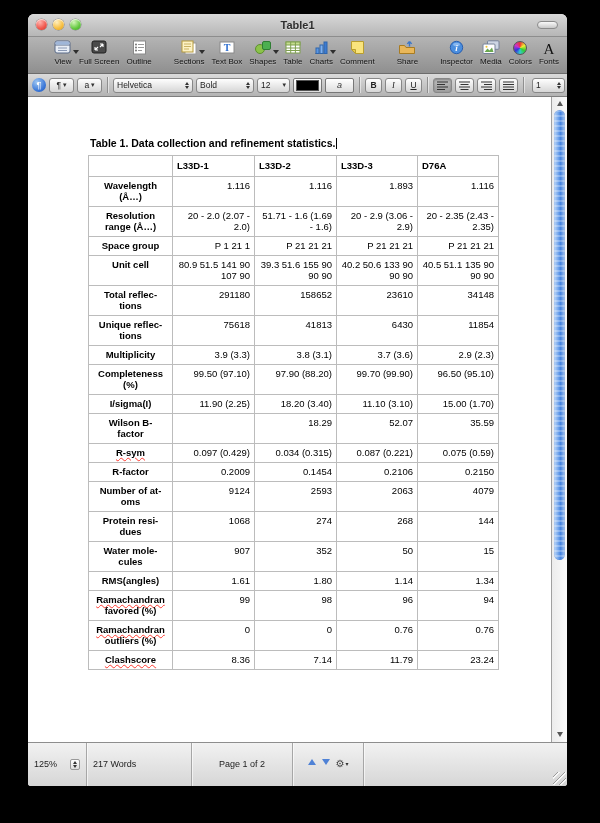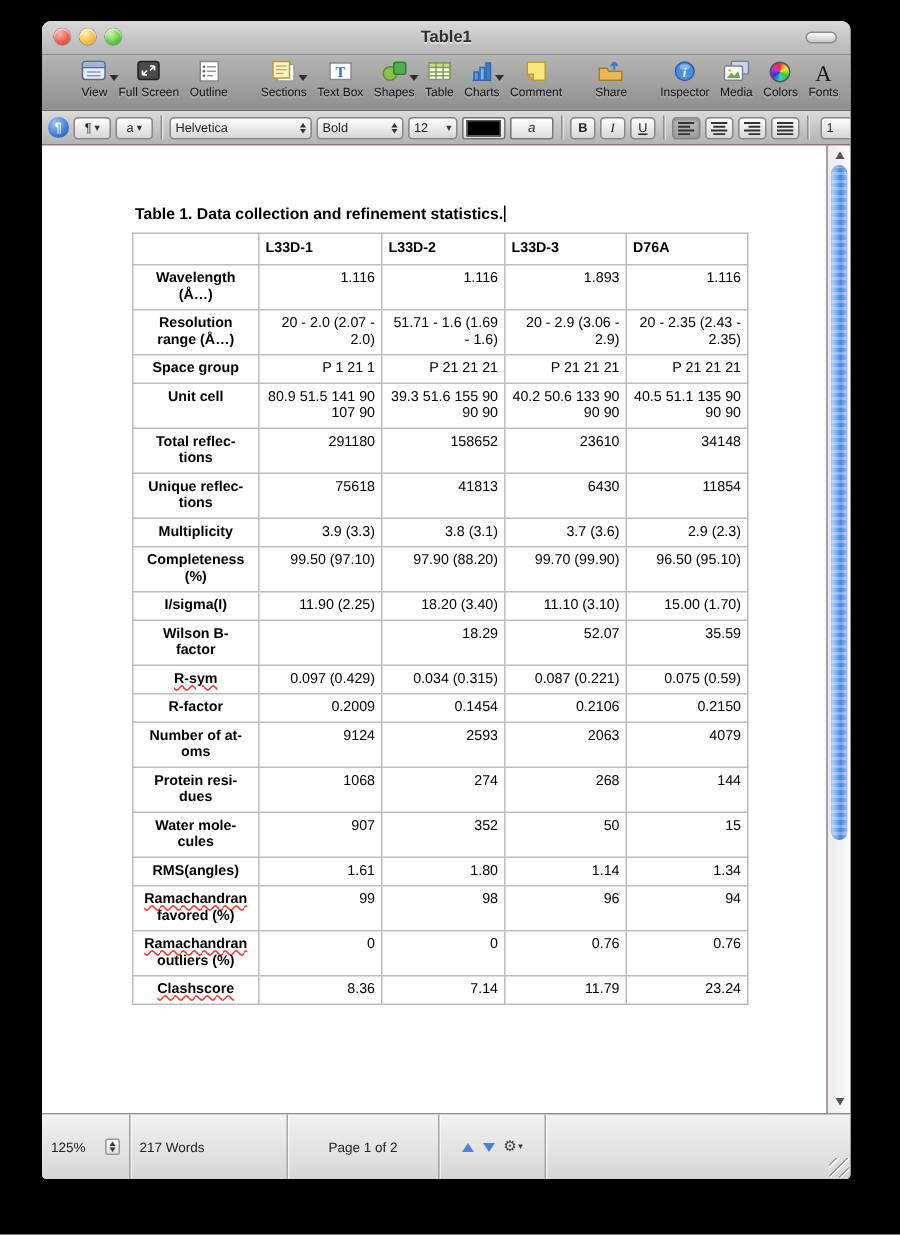--- a/index.html
+++ b/index.html
@@ -36,36 +36,36 @@
   
   .formatbar{flex:0 0 22px;background:linear-gradient(#dadada,#b3b3b3);border-bottom:1px solid #7e7e7e;
              display:flex;align-items:center;padding:0 4px;gap:3px;overflow:hidden;}
   .fb-circle{width:14px;height:14px;border-radius:50%;flex:0 0 auto;
              background:radial-gradient(circle at 35% 30%,#9ec7f2,#3875d7 65%,#2857a8);
              color:#fff;font-size:9px;line-height:14px;text-align:center;}
   .fb-btn{height:15px;border:1px solid #878787;border-radius:3px;box-sizing:border-box;
           background:linear-gradient(#fefefe,#d6d6d6);display:flex;align-items:center;
           justify-content:center;font-size:8.5px;color:#222;padding:0 3px;flex:0 0 auto;gap:2px;}
   .fb-sel{justify-content:space-between;}
-  .w-name{width:95px;} .w-style{width:58px;} .w-size{width:33px;} .w-sm{width:25px;}
+  .w-name{width:80px;} .w-style{width:58px;} .w-size{width:33px;} .w-sm{width:25px;}
   .dd-s{font-size:7px;color:#333;}
   .ud{display:inline-flex;flex-direction:column;align-items:center;gap:1px;}
   .t-u{width:0;height:0;border-left:2.5px solid transparent;border-right:2.5px solid transparent;border-bottom:3.5px solid #333;}
   .t-d{width:0;height:0;border-left:2.5px solid transparent;border-right:2.5px solid transparent;border-top:3.5px solid #333;}
   .fb-well{width:29px;height:15px;border:1px solid #777;border-radius:2px;box-sizing:border-box;
            background:linear-gradient(#fff,#ddd);display:flex;align-items:center;justify-content:center;flex:0 0 auto;}
   .swatch-black{width:21px;height:9px;background:#000;border:1px solid #555;}
   .hl-a{font-size:9px;font-style:italic;color:#333;}
   .fb-sep{width:1px;height:16px;background:#8f8f8f;box-shadow:1px 0 0 rgba(255,255,255,.5);flex:0 0 auto;margin:0 2px;}
   .fb-tgl{width:17px;font-weight:bold;}
   .fb-tgl.it{font-style:italic;font-weight:normal;font-family:"Liberation Serif",serif;}
   .fb-tgl.un{text-decoration:underline;font-weight:normal;}
   .fb-btn.active{background:linear-gradient(#bcbcbc,#9e9e9e);box-shadow:inset 0 1px 2px rgba(0,0,0,.3);}
   
-  .content{flex:1;display:flex;min-height:0;background:#be185d;}
+  .content{flex:1;display:flex;min-height:0;background:#14532d;}
   .doc{flex:1;overflow:hidden;position:relative;background:#fff;cursor:text;}
   .doc-title{margin:40px 0 6px 62px;font-size:10.5px;font-weight:bold;color:#000;}
   .caret{display:inline-block;width:1px;height:11px;background:#000;margin-left:1px;vertical-align:-2px;}
   table.stats{border-collapse:collapse;table-layout:fixed;width:410px;margin-left:60px;
               font-size:9.5px;line-height:11px;color:#000;}
   table.stats td{border:1px solid #bcbcbc;vertical-align:top;padding:3px 4px 4px 4px;overflow:hidden;}
   table.stats .rowlabel{font-weight:bold;text-align:center;}
   table.stats .val{text-align:right;}
   table.stats thead td{font-weight:bold;padding:4px 4px 5px 4px;}
   .misspelled{text-decoration:underline;text-decoration-style:wavy;text-decoration-color:#ff3a30;text-decoration-thickness:1px;text-underline-offset:1px;}
@@ -75,21 +75,21 @@
   .sb-arrow.up{top:0;} .sb-arrow.down{bottom:2px;}
   .arr-u{width:0;height:0;border-left:3.5px solid transparent;border-right:3.5px solid transparent;border-bottom:5px solid #555;}
   .arr-d{width:0;height:0;border-left:3.5px solid transparent;border-right:3.5px solid transparent;border-top:5px solid #555;}
   .sb-thumb{position:absolute;left:1.5px;width:11px;top:13px;height:450px;border-radius:6px;
             background:linear-gradient(to right,#c3daf8 0%,#6ea3ec 40%,#4584e2 60%,#a7c6f2 100%),
                         repeating-linear-gradient(to bottom,rgba(255,255,255,.28) 0 2px,rgba(255,255,255,0) 2px 5px);
             background-blend-mode:overlay;box-shadow:inset 0 0 1px #2c62b4;}
   
   .statusbar{flex:0 0 17px;border-top:1px solid #8e8e8e;background:linear-gradient(#f2f2f2,#d6d6d6);
              display:flex;align-items:stretch;font-size:9px;color:#222;position:relative;}
-  .sb-seg{display:flex;align-items:center;border-right:1px solid #a6a6a6;box-shadow:1px 0 0 rgba(255,255,255,.6);padding:16px 6px;gap:4px;}
+  .sb-seg{display:flex;align-items:flex-start;border-right:1px solid #a6a6a6;box-shadow:1px 0 0 rgba(255,255,255,.6);padding:16px 6px;gap:4px;}
   .seg-zoom{width:46px;justify-content:space-between;}
   .seg-words{width:92px;}
   .seg-page{width:88px;justify-content:center;}
   .seg-nav{width:58px;justify-content:center;gap:6px;}
   .mini-stepper{display:inline-flex;flex-direction:column;gap:1px;border:1px solid #999;border-radius:2px;
                 padding:1px 2px;background:linear-gradient(#fff,#ddd);}
   .nav-tri-u{width:0;height:0;border-left:4px solid transparent;border-right:4px solid transparent;border-bottom:6px solid #4f82d6;}
   .nav-tri-d{width:0;height:0;border-left:4px solid transparent;border-right:4px solid transparent;border-top:6px solid #4f82d6;}
   .gear{font-size:10px;color:#444;line-height:10px;display:flex;align-items:center;gap:1px;}
   .gear .dd-s{font-size:6px;}

